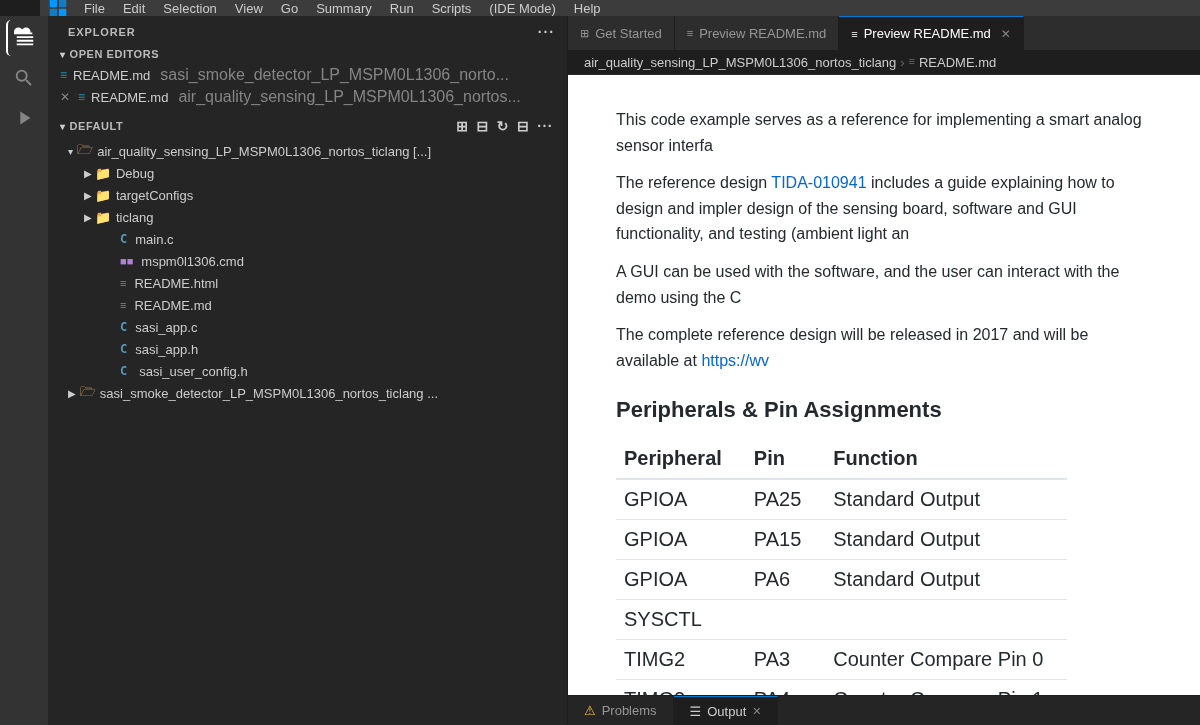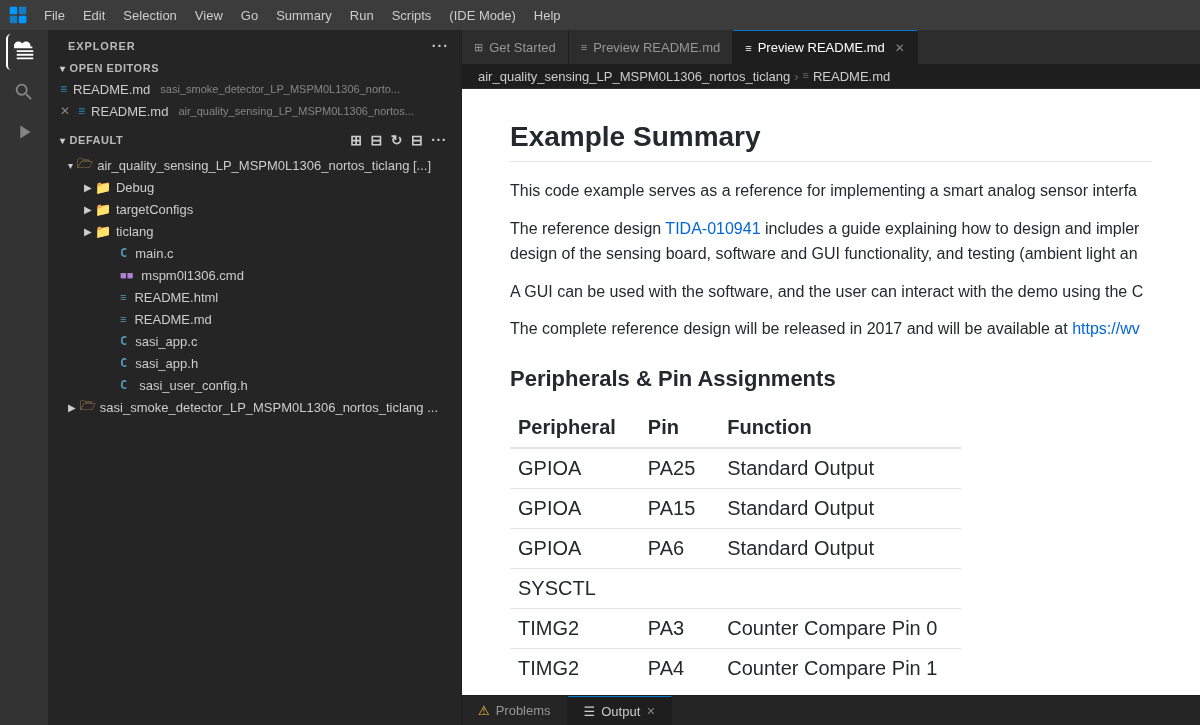--- a/index.html
+++ b/index.html
@@ -1,55 +1,55 @@
 <!DOCTYPE html>
 <html><head>
   <meta charset="utf-8">
   <style>
     * { margin: 0; padding: 0; box-sizing: border-box; }
     body { font-family: -apple-system, BlinkMacSystemFont, 'Segoe UI', sans-serif; font-size: 13px; background: #1e1e1e; color: #cccccc; height: 725px; width: 1200px; overflow: hidden; display: flex; flex-direction: column; }
 
     
-    .menubar { background: #3c3c3c; display: flex; align-items: center; height: 30px; padding: 0 8px; gap: 2px; flex-shrink: 0; }
+    .menubar { background: #3c3c3c; display: flex; align-items: center; height: 16px; padding: 0 8px; gap: 2px; flex-shrink: 0; margin-left: 40px; }
     .app-icon { width: 20px; height: 20px; margin-right: 6px; display: flex; align-items: center; justify-content: center; flex-shrink: 0; }
     .app-icon svg { width: 20px; height: 20px; }
     .menu-item { padding: 2px 8px; color: #cccccc; font-size: 13px; cursor: pointer; border-radius: 3px; }
 
     
     .main-container { display: flex; flex: 1; overflow: hidden; }
 
     
     .activity-bar { width: 48px; background: #333333; display: flex; flex-direction: column; align-items: center; padding-top: 4px; flex-shrink: 0; gap: 4px; }
     .activity-icon { width: 36px; height: 36px; display: flex; align-items: center; justify-content: center; cursor: pointer; border-radius: 5px; color: #858585; }
     .activity-icon.active { color: #ffffff; border-left: 2px solid #ffffff; }
     .activity-icon svg { width: 22px; height: 22px; }
 
     
-    .sidebar { width: 414px; background: #252526; display: flex; flex-direction: column; flex-shrink: 0; border-right: 1px solid #1e1e1e; overflow: hidden; }
+    .sidebar { width: 520px; background: #252526; display: flex; flex-direction: column; flex-shrink: 0; border-right: 1px solid #1e1e1e; overflow: hidden; }
     .sidebar-header { padding: 8px 12px 4px 20px; font-size: 11px; font-weight: 700; color: #bbbbbb; letter-spacing: 0.1em; display: flex; align-items: center; justify-content: space-between; }
     .sidebar-header-title { font-size: 11px; font-weight: 700; letter-spacing: 0.08em; }
     .sidebar-header-icons { display: flex; gap: 4px; }
     .sidebar-header-icon { color: #cccccc; cursor: pointer; padding: 2px; font-size: 14px; }
 
     
     .section-header { padding: 4px 12px; font-size: 11px; font-weight: 700; color: #bbbbbb; letter-spacing: 0.05em; cursor: pointer; display: flex; align-items: center; gap: 4px; }
     .chevron { font-size: 10px; color: #cccccc; }
 
     
     .file-tree { overflow-y: auto; flex: 1; }
     .tree-item { display: flex; align-items: center; padding: 2px 0; padding-left: 0; cursor: pointer; height: 22px; white-space: nowrap; overflow: hidden; }
     .tree-item-label { font-size: 13px; color: #cccccc; overflow: hidden; text-overflow: ellipsis; white-space: nowrap; }
     .tree-item-icon { flex-shrink: 0; margin-right: 4px; }
 
     
     .open-editor-item { display: flex; align-items: center; padding: 2px 12px; height: 22px; gap: 6px; cursor: pointer; }
     .open-editor-close { color: #858585; font-size: 12px; cursor: pointer; margin-right: 2px; }
     .editor-file-icon { color: #238db5; font-size: 12px; }
     .editor-file-name { font-size: 13px; color: #cccccc; }
-    .editor-file-path { font-size: 11px; color: #858585; margin-left: 4px; overflow: hidden; text-overflow: ellipsis; }
+    .editor-file-path { font-size: 16px; color: #858585; margin-left: 4px; overflow: hidden; text-overflow: ellipsis; }
 
     
     .content-area { flex: 1; display: flex; flex-direction: column; background: #1e1e1e; overflow: hidden; }
 
     
     .tab-bar { display: flex; align-items: center; background: #2d2d2d; height: 35px; flex-shrink: 0; overflow: hidden; border-bottom: 1px solid #1e1e1e; }
     .tab { display: flex; align-items: center; padding: 0 12px; height: 35px; gap: 6px; cursor: pointer; color: #969696; font-size: 13px; white-space: nowrap; border-right: 1px solid #1e1e1e; background: #2d2d2d; }
     .tab.active { background: #1e1e1e; color: #ffffff; border-top: 1px solid #0078d4; }
     .tab-icon { font-size: 11px; }
     .tab-close { color: #858585; font-size: 12px; cursor: pointer; margin-left: 4px; }
@@ -269,21 +269,20 @@
     </div>
 
     <div class="breadcrumb">
       <span class="breadcrumb-item">air_quality_sensing_LP_MSPM0L1306_nortos_ticlang</span>
       <span class="breadcrumb-sep">›</span>
       <span class="breadcrumb-icon">≡</span>
       <span class="breadcrumb-item">README.md</span>
     </div>
 
     <div class="preview-area">
-      <h1 class="preview-h1">Example Summary</h1>
 
       <p class="preview-p">This code example serves as a reference for implementing a smart analog sensor interfa</p>
 
       <p class="preview-p">
         <span>The reference design </span><a class="preview-link">TIDA-010941</a><span> includes a guide explaining how to design and impler design of the sensing board, software and GUI functionality, and testing (ambient light an</span>
       </p>
 
       <p class="preview-p">A GUI can be used with the software, and the user can interact with the demo using the C</p>
 
       <p class="preview-p">

